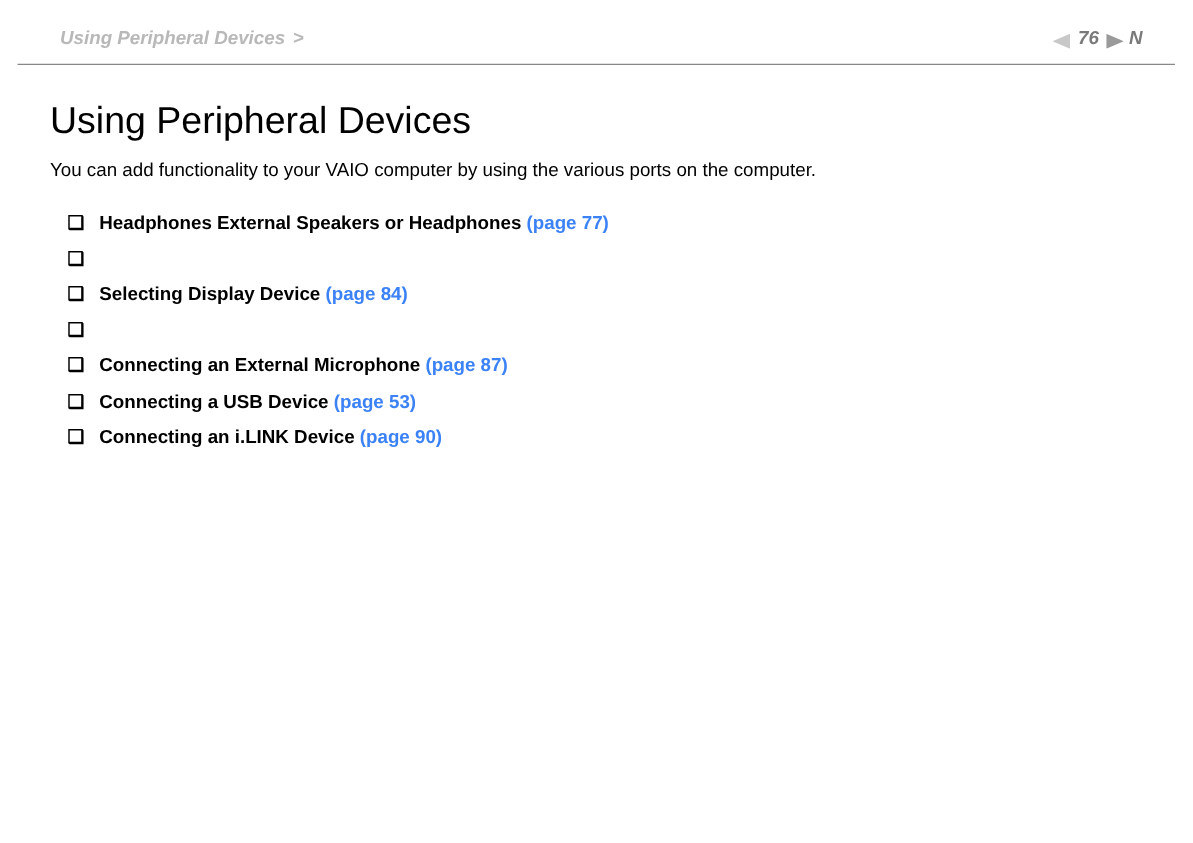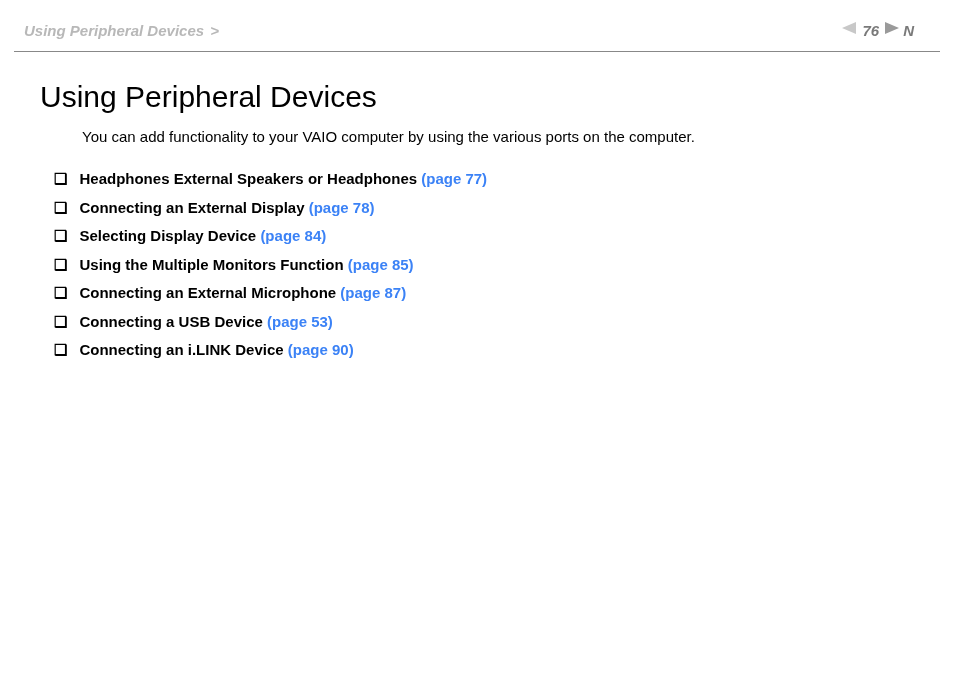--- a/index.html
+++ b/index.html
@@ -8,37 +8,37 @@
       box-sizing: border-box;
     }
     body {
       font-family: Arial, Helvetica, sans-serif;
       background: #fff;
       width: 954px;
       height: 674px;
       position: relative;
     }
     .header {
-      padding: 22px 40px 12px 24px;
+      padding: 22px 40px 12px 48px;
       display: flex;
       justify-content: space-between;
       align-items: center;
     }
     .breadcrumb {
       color: #b8b8b8;
       font-size: 15px;
       font-weight: bold;
       font-style: italic;
     }
     .breadcrumb .gt {
       margin-left: 2px;
     }
     .page-nav {
       display: flex;
-      align-items: flex-start;
+      align-items: flex-end;
       gap: 6px;
     }
     .nav-arrow {
       display: inline-flex;
       align-items: center;
     }
     .nav-arrow svg {
       display: block;
     }
     .page-num {
@@ -64,21 +64,20 @@
     h1.title {
       font-size: 30px;
       font-weight: normal;
       color: #000;
       margin-bottom: 14px;
     }
     .intro {
       font-size: 15px;
       color: #000;
       margin-bottom: 24px;
-      margin-left: 42px;
     }
     .item-list {
       list-style: none;
       padding-left: 14px;
     }
     .item-list li {
       display: flex;
       align-items: flex-start;
       margin-bottom: 9px;
       font-size: 15px;
@@ -130,35 +129,29 @@
 
   <ul class="item-list">
     <li>
       <span class="bullet">❑</span>
       <span class="item-text">
         <span>Headphones External Speakers or Headphones </span><span class="page-ref">(page 77)</span>
       </span>
     </li>
     <li>
       <span class="bullet">❑</span>
-      <span class="item-text">
-        <span>Connecting an External Display </span><span class="page-ref">(page 78)</span>
-      </span>
     </li>
     <li>
       <span class="bullet">❑</span>
       <span class="item-text">
         <span>Selecting Display Device </span><span class="page-ref">(page 84)</span>
       </span>
     </li>
     <li>
       <span class="bullet">❑</span>
-      <span class="item-text">
-        <span>Using the Multiple Monitors Function </span><span class="page-ref">(page 85)</span>
-      </span>
     </li>
     <li>
       <span class="bullet">❑</span>
       <span class="item-text">
         <span>Connecting an External Microphone </span><span class="page-ref">(page 87)</span>
       </span>
     </li>
     <li>
       <span class="bullet">❑</span>
       <span class="item-text">

